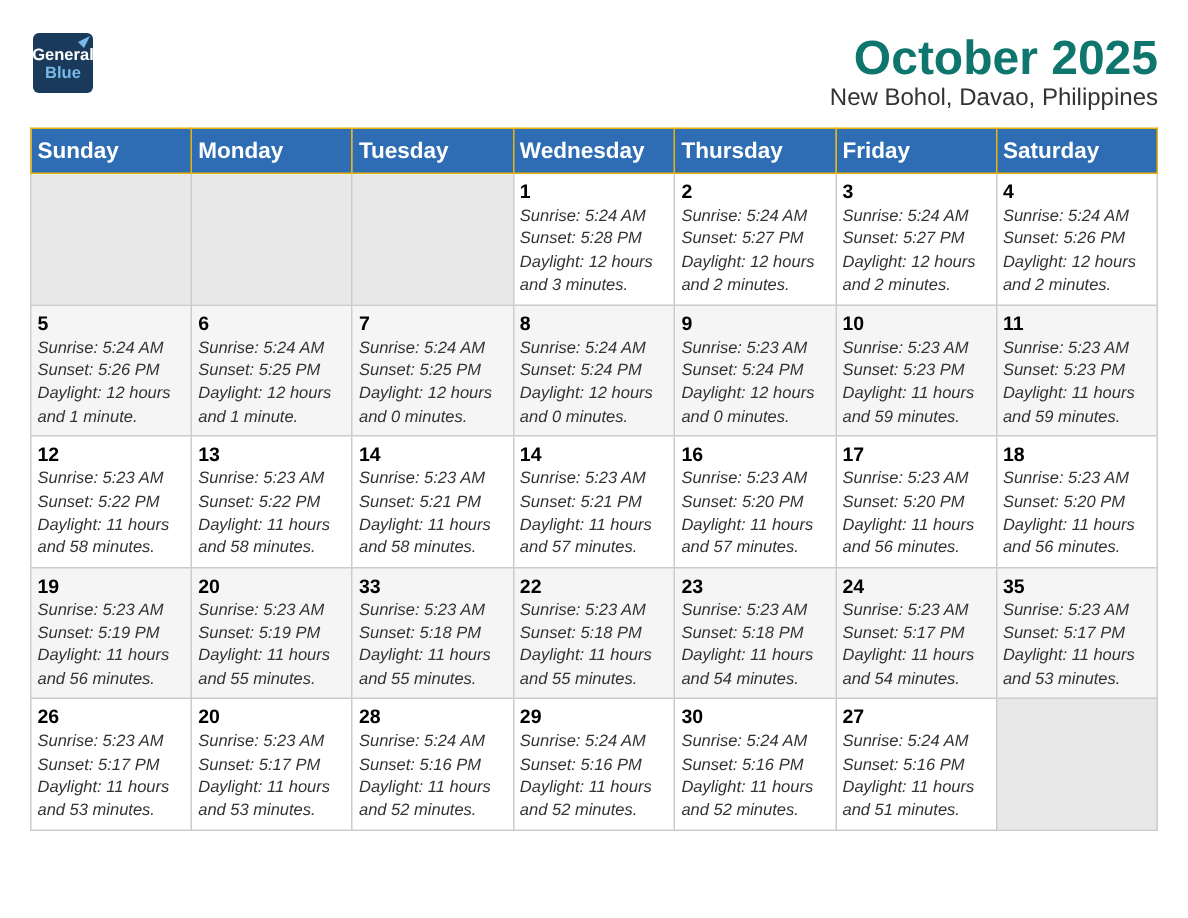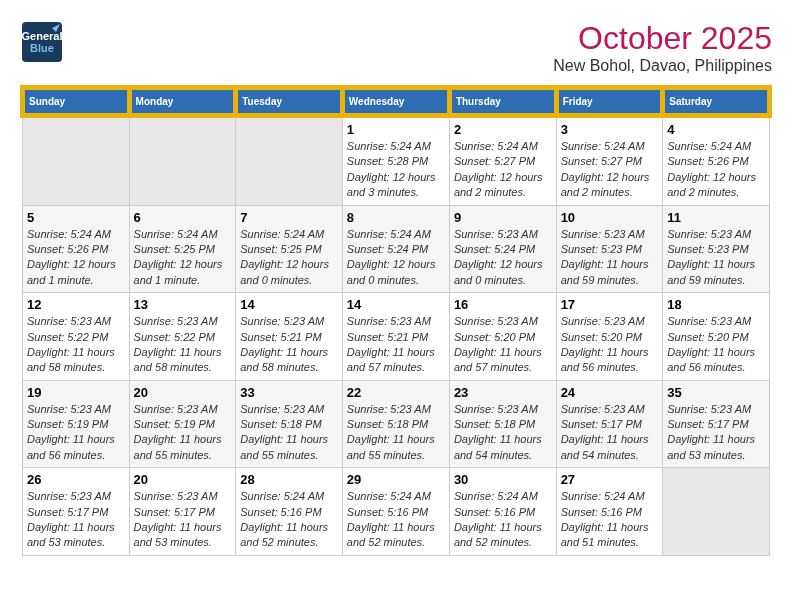--- a/index.html
+++ b/index.html
@@ -19,41 +19,41 @@
     .logo {
       display: flex;
       flex-direction: column;
       align-items: flex-start;
     }
     .title-block {
       text-align: right;
     }
     .main-title {
       font-size: 32px;
-      font-weight: normal;
-      color: #be185d;
+      font-weight: bold;
+      color: #0f766e;
     }
     .subtitle {
       font-size: 16px;
       color: #333;
       margin-left: 44px;
     }
     .calendar {
       width: 100%;
       border-collapse: collapse;
       font-size: 11px;
     }
     .calendar th {
       background: #2e6db4;
       color: #fff;
       padding: 6px 4px;
       text-align: left;
       font-weight: bold;
-      font-size: 10px;
-      border: 5px solid #eab308;
+      font-size: 15px;
+      border: 1px solid #eab308;
     }
     .calendar td {
       vertical-align: top;
       padding: 4px;
       border: 1px solid #ccc;
       width: 108px;
       min-height: 80px;
       background: #fff;
     }
     .calendar tr:nth-child(even) td {

